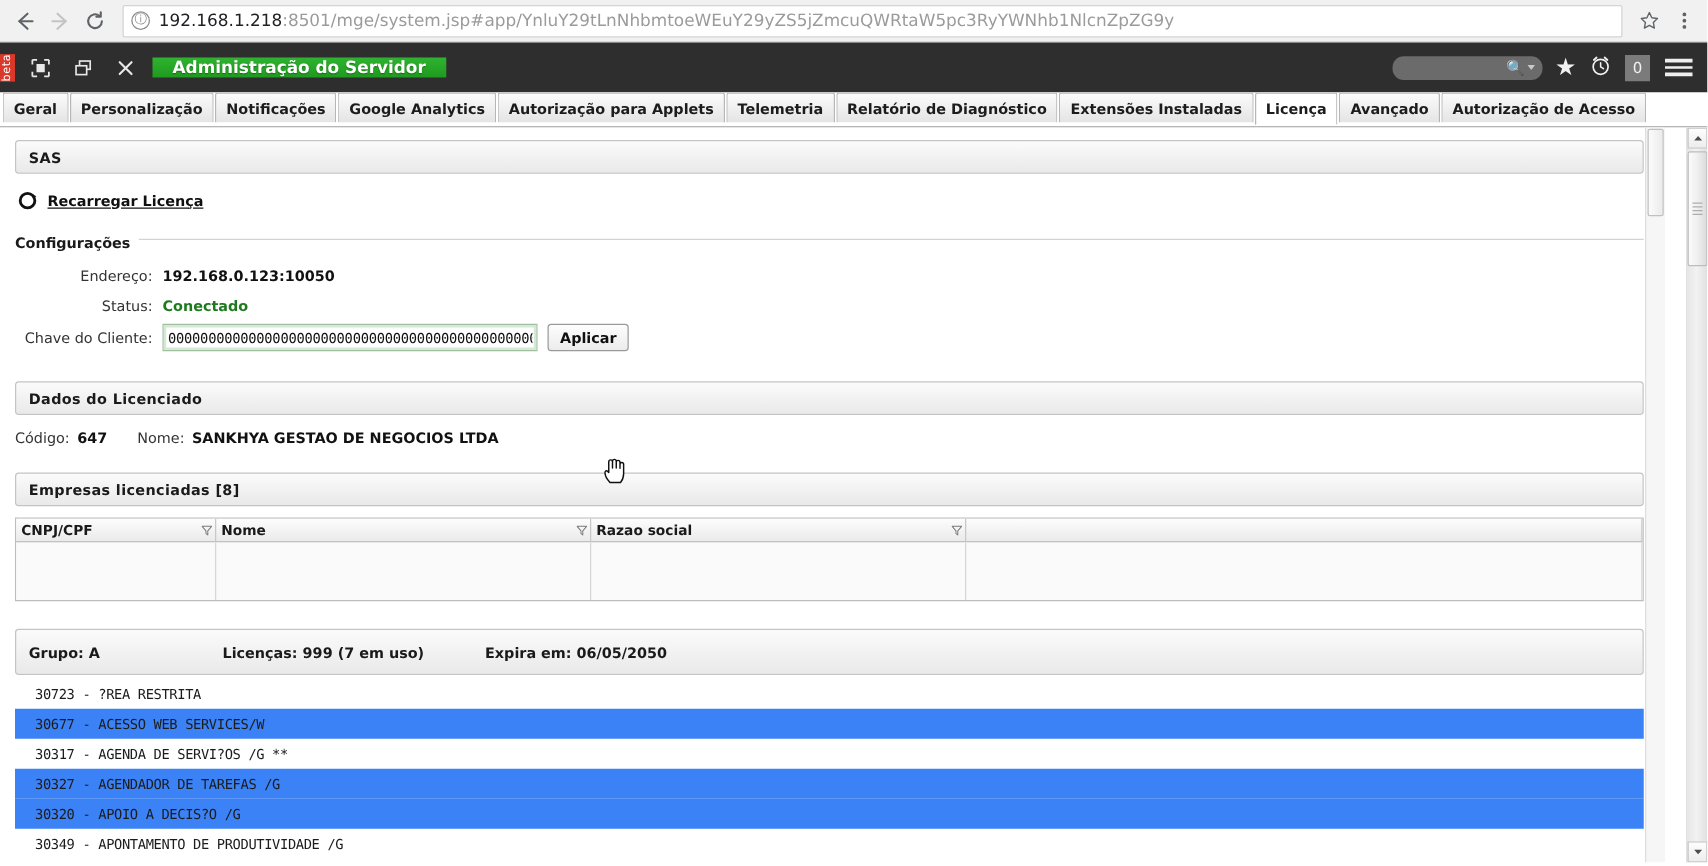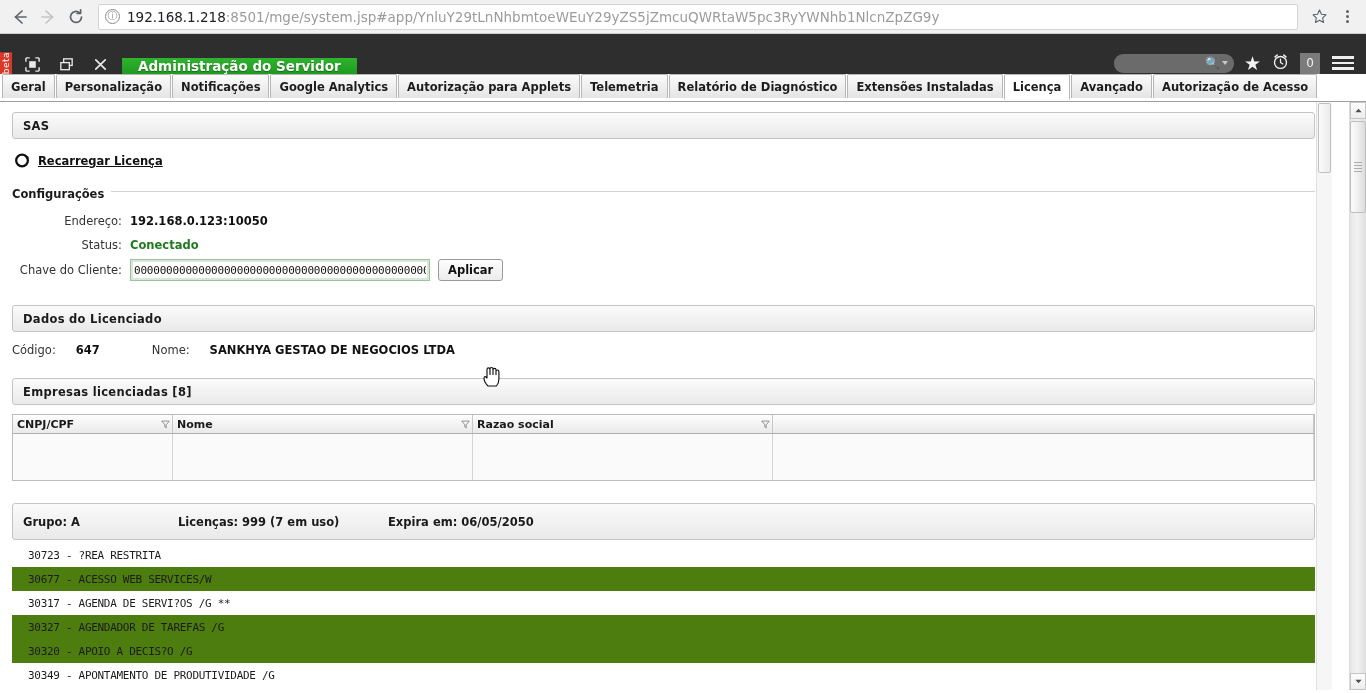--- a/index.html
+++ b/index.html
@@ -70,21 +70,21 @@
     display: flex; flex-direction: column; align-items: center; justify-content: center;
     gap: 2px; cursor: pointer;
   }
   .menu-dots i { width: 3px; height: 3px; background: #5f6368; border-radius: 50%; display: block; }
 
   
   .app-toolbar {
     height: 40px;
     background: #2e2e2e;
     display: flex;
-    align-items: flex-end;
+    align-items: center;
     position: relative;
   }
   .beta-flag {
     width: 12px;
     background: #d9392b;
     color: #ffffff;
     font-size: 9px;
     letter-spacing: 0.5px;
     display: flex; align-items: center; justify-content: center;
     writing-mode: vertical-rl;
@@ -277,21 +277,21 @@
     left: 482px; top: 262px;
     width: 20px; height: 24px;
     pointer-events: none;
     z-index: 50;
   }
 
   .licensee-row {
     margin: 11px 0 0 12px;
     font-size: 11.5px;
     color: #333333;
-    display: flex; align-items: baseline; gap: 20px;
+    display: flex; align-items: baseline; gap: 6px;
   }
   .licensee-row b { color: #111111; font-size: 11.5px; }
   .licensee-row .gap { display: inline-block; width: 12px; }
 
   
   .grid {
     margin: 9px 34px 0 12px;
     border: 1px solid #bdbdbd;
     background: #ffffff;
   }
@@ -331,21 +331,21 @@
   .mod-item {
     height: 24px;
     display: flex; align-items: center;
     padding-left: 16px;
     font-family: "DejaVu Sans Mono", monospace;
     font-size: 11px;
     color: #1c1c1c;
     letter-spacing: -0.3px;
     cursor: default;
   }
-  .mod-item.alt { background: #4d7c0f; }
+  .mod-item.alt { background: #3b82f6; }
 
   
   .vscroll {
     width: 17px;
     flex: 0 0 auto;
     background: #f4f4f4;
     border-left: 1px solid #dcdcdc;
     display: flex; flex-direction: column;
     position: relative;
   }

